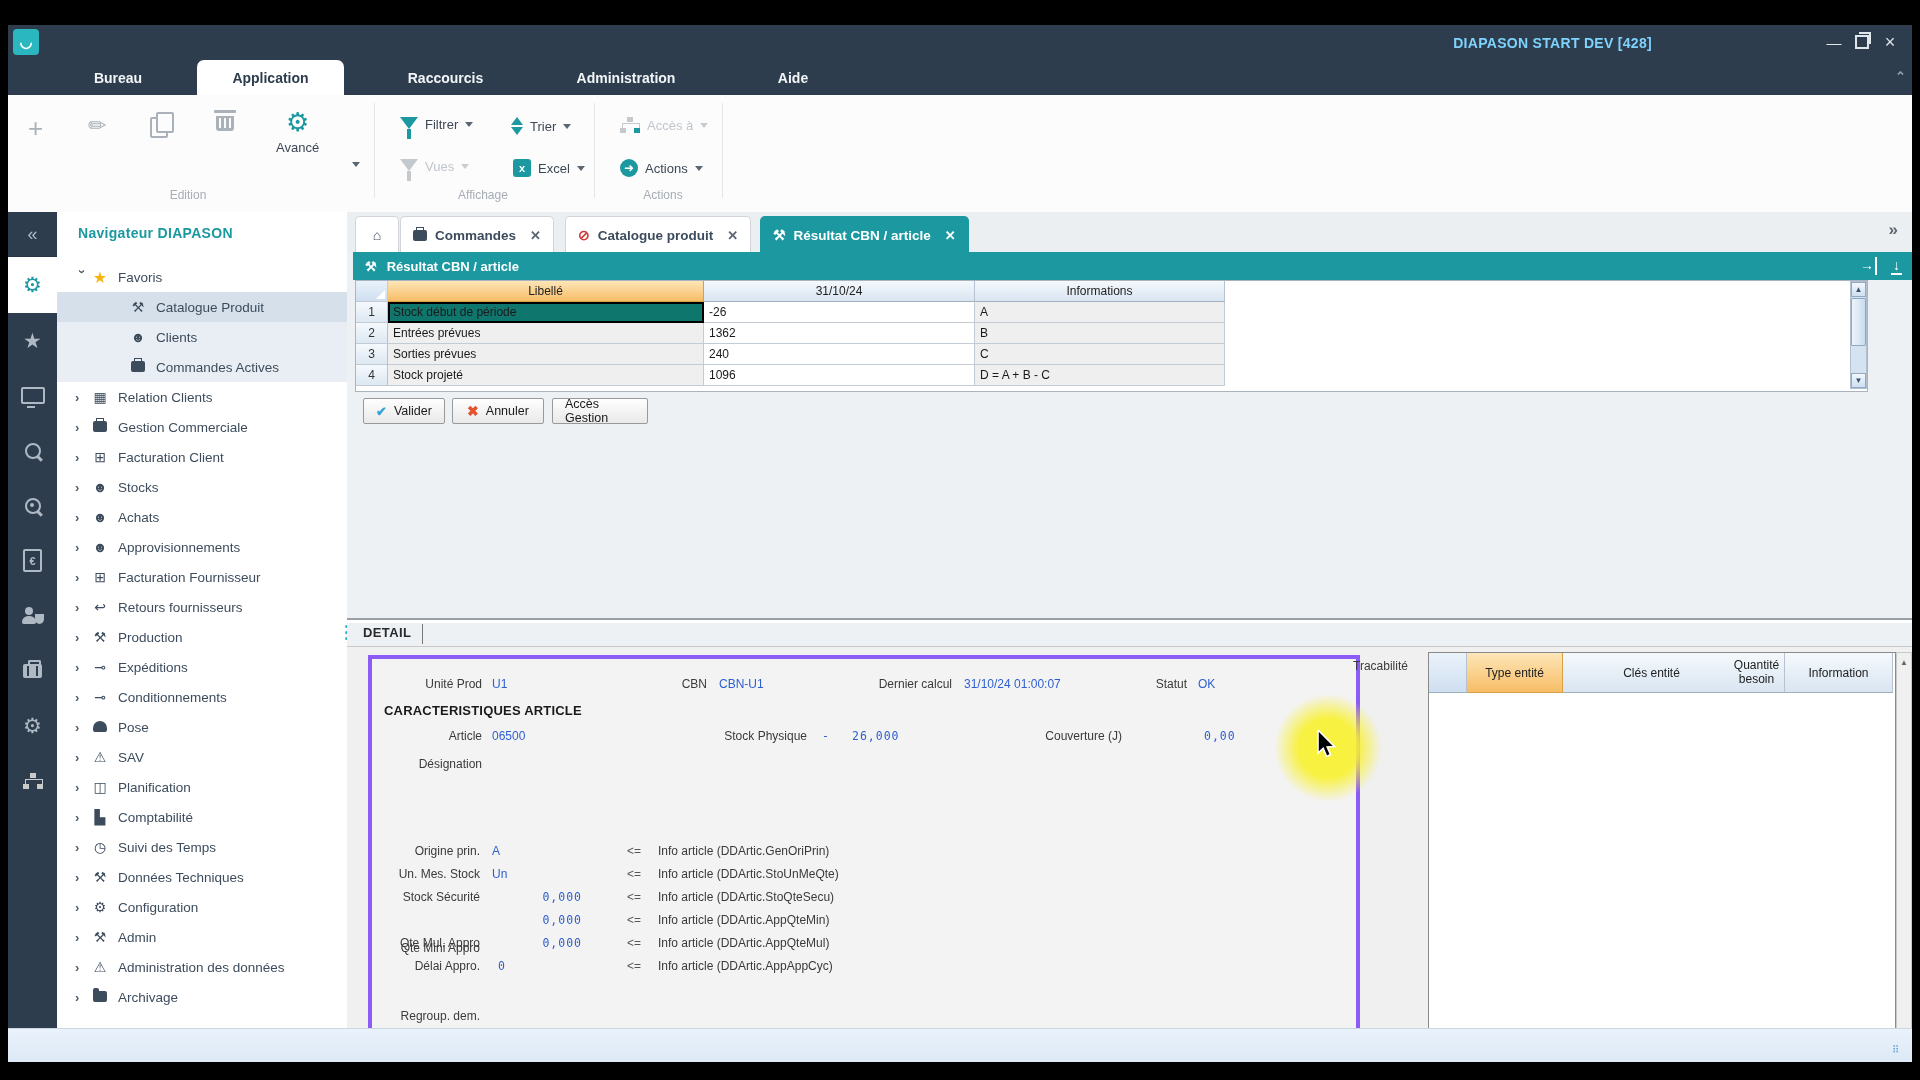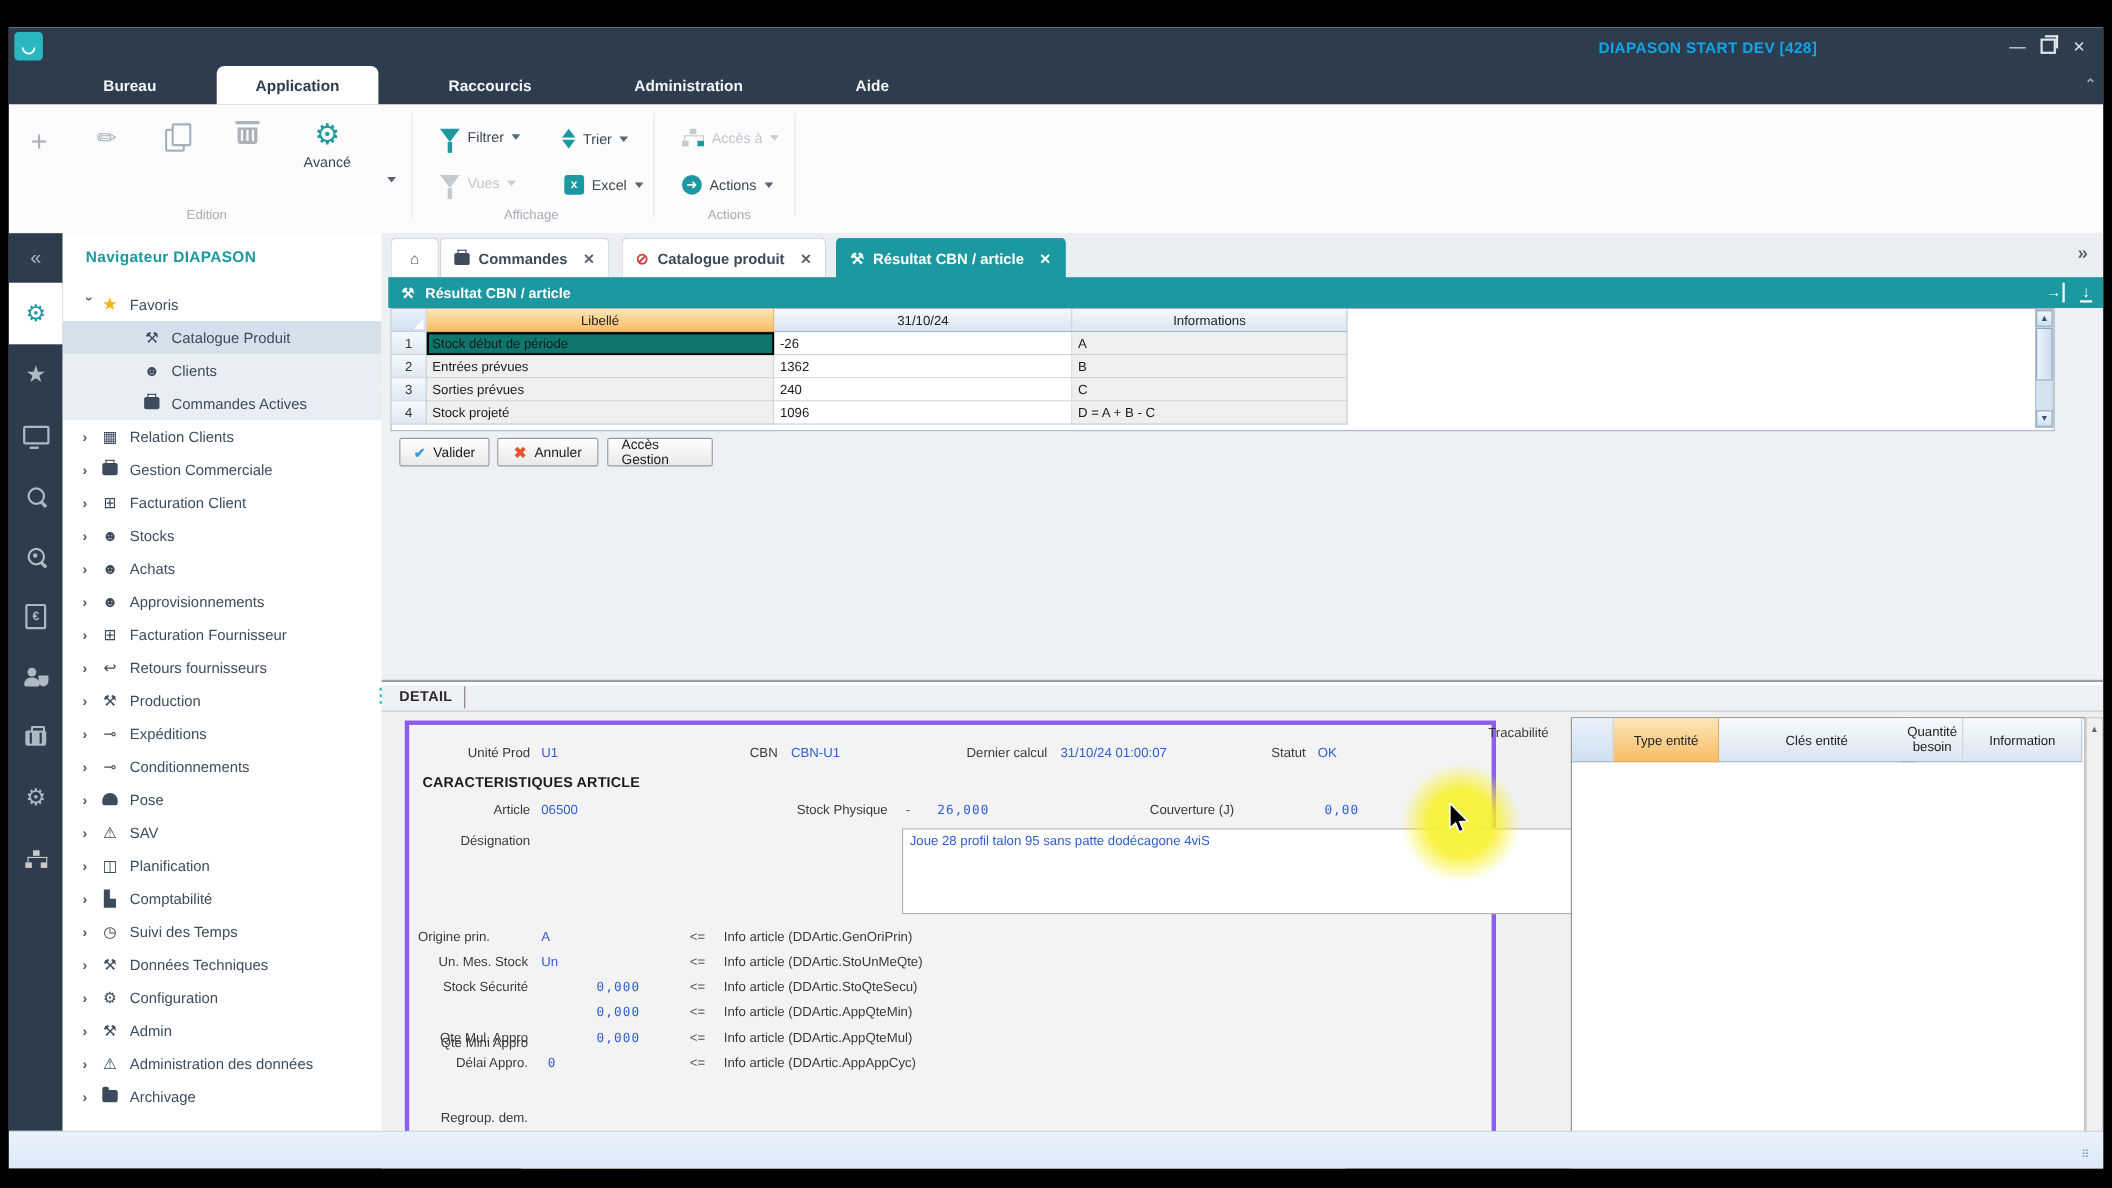--- a/index.html
+++ b/index.html
@@ -4,21 +4,21 @@
 <style>
   html,body{margin:0;padding:0;background:#000;width:1920px;height:1080px;position:relative;
     font-family:"Liberation Sans",sans-serif;-webkit-font-smoothing:antialiased;overflow:hidden}
   .abs{position:absolute}
   #app{position:absolute;left:8px;top:25px;width:1904px;height:1037px;background:#eef1f4;overflow:hidden}
 
   
   #titlebar{left:0;top:0;width:1904px;height:35px;background:#2e3d4e}
   #appicon{left:5px;top:4px;width:26px;height:26px;background:#2ab7c0;border-radius:4px;
     color:#fff;display:flex;align-items:center;justify-content:center;font-size:15px;font-weight:bold}
-  #wintitle{right:260px;top:0;height:35px;display:flex;align-items:center;color:#0ea5e9;font-weight:bold;font-size:14px;letter-spacing:.3px}
+  #wintitle{right:260px;top:0;height:35px;display:flex;align-items:center;color:#7dd3fc;font-weight:bold;font-size:14px;letter-spacing:.3px}
   .winbtn{top:6px;width:24px;height:22px;color:#dfe6ec;font-size:15px;display:flex;align-items:center;justify-content:center;cursor:default}
   #btn-restore span{width:10px;height:10px;border:2px solid #dfe6ec;display:block;position:relative;background:#2e3d4e}
   #btn-restore span:before{content:"";position:absolute;left:2px;top:-5px;width:10px;height:10px;border:2px solid #dfe6ec;border-bottom:none;border-left:none}
 
   
   #menubar{left:0;top:35px;width:1904px;height:35px;background:#2e3d4e}
   .menu-item{top:0;height:35px;display:flex;align-items:center;justify-content:center;
     color:#f2f5f8;font-size:14px;font-weight:600;cursor:default}
   .menu-item.active{background:#fff;color:#2e3d4e;border-radius:7px 7px 0 0}
   #ribbon-collapse{right:6px;top:44px;color:#8fa0b0;font-size:13px;font-weight:bold}
@@ -528,28 +528,23 @@
 
         <div class="flabel" style="left:20px;top:70px;width:90px">Article</div>
         <div class="fvalue" style="left:120px;top:70px">06500</div>
         <div class="flabel" style="left:340px;top:70px;width:95px">Stock Physique</div>
         <div class="fvalue fmono" style="left:450px;top:70px">-</div>
         <div class="fvalue fmono" style="left:480px;top:70px">26,000</div>
         <div class="flabel" style="left:660px;top:70px;width:90px">Couverture (J)</div>
         <div class="fvalue fmono" style="left:832px;top:70px">0,00</div>
 
         <div class="flabel" style="left:20px;top:98px;width:90px">Désignation</div>
-        <div id="designation-box" class="abs">
-          <span>Joue 28 profil talon 95 sans patte dodécagone 4viS</span>
-          <span class="ta-arr" style="top:4px">∧</span>
-          <span class="ta-arr" style="bottom:4px">∨</span>
-        </div>
 
         <div id="detail-rows">
-            <div class="flabel" style="left: 8px; top: 185px; width: 100px; text-align: left;">Origine prin.</div>
+            <div class="flabel" style="left: 8px; top: 185px; width: 100px; text-align: right;">Origine prin.</div>
             <div class="fvalue" style="left: 120px; top: 185px;">A</div>
             <div class="finfo" style="left: 255px; top: 185px; color: rgb(85, 85, 85);">&lt;=</div>
             <div class="finfo" style="left: 286px; top: 185px;">Info article (DDArtic.GenOriPrin)</div>
             <div class="flabel" style="left: 8px; top: 208px; width: 100px; text-align: right;">Un. Mes. Stock</div>
             <div class="fvalue" style="left: 120px; top: 208px;">Un</div>
             <div class="finfo" style="left: 255px; top: 208px; color: rgb(85, 85, 85);">&lt;=</div>
             <div class="finfo" style="left: 286px; top: 208px;">Info article (DDArtic.StoUnMeQte)</div>
             <div class="flabel" style="left: 8px; top: 231px; width: 100px; text-align: right;">Stock Sécurité</div>
             <div class="fvalue fmono" style="left: 150px; top: 231px; width: 60px; text-align: right;">0,000</div>
             <div class="finfo" style="left: 255px; top: 231px; color: rgb(85, 85, 85);">&lt;=</div>

